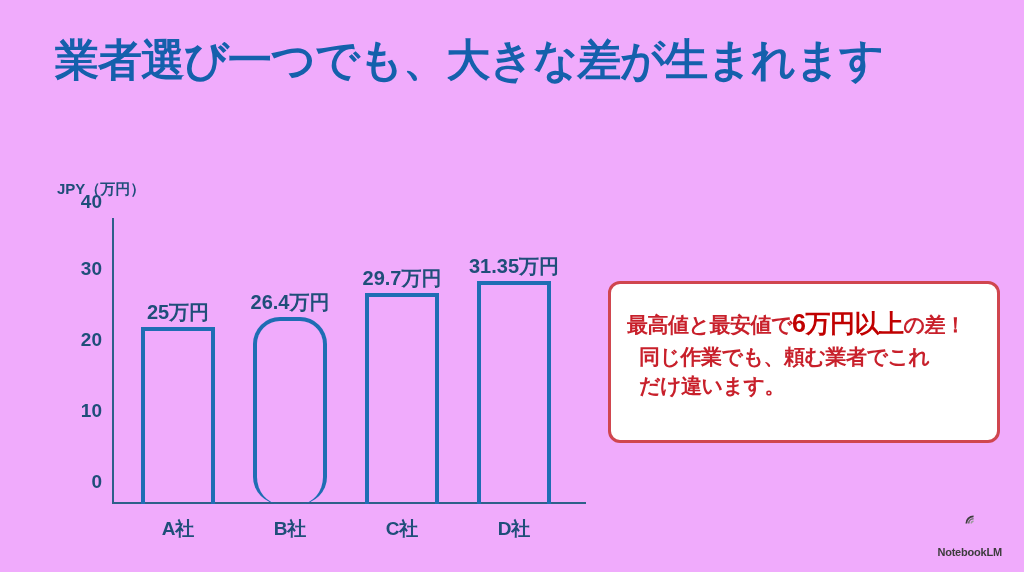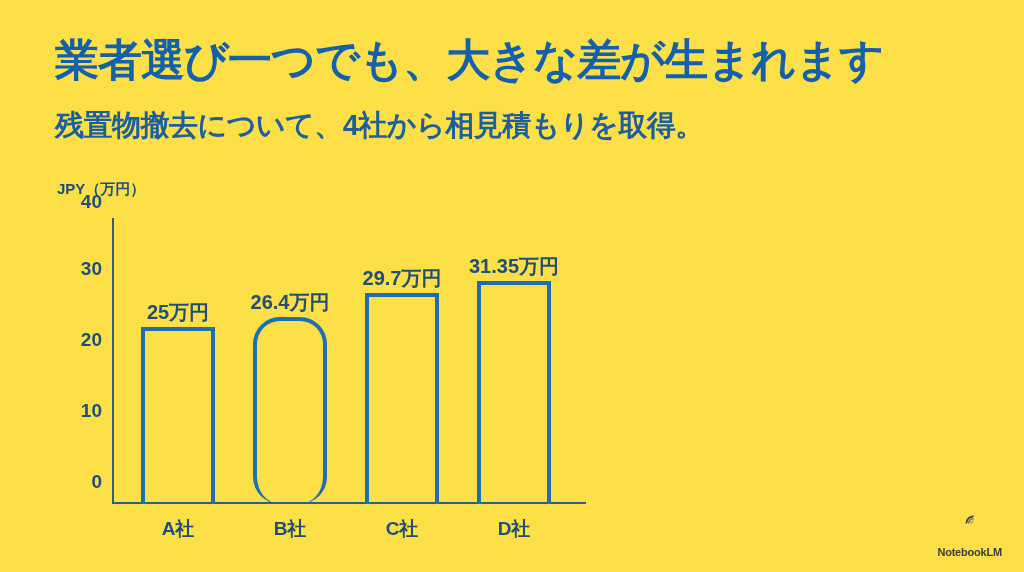--- a/index.html
+++ b/index.html
@@ -10,21 +10,21 @@
     width: 1024px;
     height: 572px;
     background: #ffffff;
     font-family: "Liberation Sans", "DejaVu Sans", sans-serif;
     overflow: hidden;
     position: relative;
   }
   .slide {
     position: absolute;
     inset: 0;
-    background: #fde047;
+    background: #f0abfc;
   }
 
   
   .title {
     position: absolute;
     left: 55px;
     top: 36px;
     font-size: 44px;
     font-weight: bold;
     color: #1560AC;
@@ -169,21 +169,20 @@
   }
   .watermark svg { display: block; }
 </style>
 </head>
 <body>
 
 <div class="slide">
 
   <div class="title">業者選び一つでも、大きな差が生まれます</div>
 
-  <div class="subtitle">残置物撤去について、4社から相見積もりを取得。</div>
 
   <div class="chart-area">
     <div class="axis-unit">JPY（万円）</div>
 
     <div class="plot">
       <div class="y-axis-line"></div>
       <div class="x-axis-line"></div>
       <div id="ytick-host">
           <div class="ytick" style="bottom: 0px;">0</div>
           <div class="ytick" style="bottom: 71px; text-align: right;">10</div>
@@ -205,20 +204,25 @@
             <div class="bar-cat">C社</div>
           </div>
           <div class="bar" style="left: 365px; width: 74px; height: 222.585px;">
             <div class="bar-value">31.35万円</div>
             <div class="bar-cat">D社</div>
           </div>
         </div>
     </div>
   </div>
 
+  <div class="callout">
+    <div class="callout-line"><span>最高値と最安値で</span><span class="callout-strong">6万円以上</span><span>の差！</span></div>
+    <div class="callout-line indent">同じ作業でも、頼む業者でこれ</div>
+    <div class="callout-line indent">だけ違います。</div>
+  </div>
 
   <div class="watermark">
     <span>
       <svg width="13" height="13" viewBox="0 0 16 16" aria-hidden="true">
         <path d="M3 13 A10 10 0 0 1 13 3 L13 5.2 A7.8 7.8 0 0 0 5.2 13 Z" fill="#3C3C3C"></path>
         <path d="M6 13 A7 7 0 0 1 13 6 L13 8 A5 5 0 0 0 8 13 Z" fill="#6E6E6E"></path>
         <path d="M9.3 13 A3.7 3.7 0 0 1 13 9.3 L13 11 A2 2 0 0 0 11 13 Z" fill="#9A9A9A"></path>
       </svg>
     </span>
     <span>NotebookLM</span>

